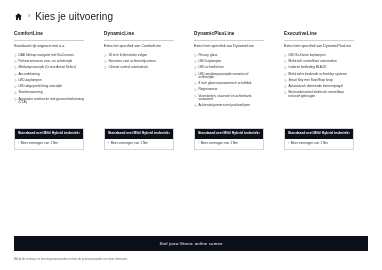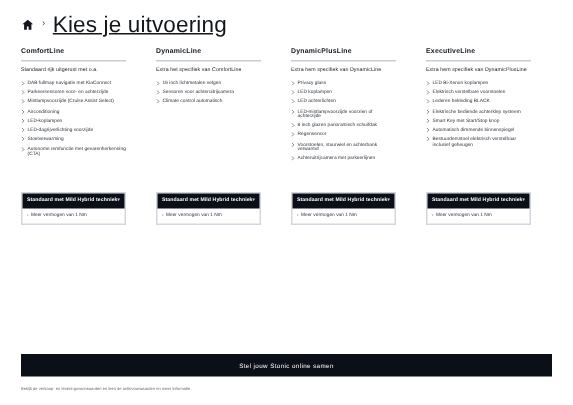--- a/index.html
+++ b/index.html
@@ -16,21 +16,21 @@
   .breadcrumb{
     display:flex;align-items:center;
     gap:4px;
     padding:11px 0 0 14px;
     height:22px;
     box-sizing:border-box;
   }
   .home-icon{display:inline-block;width:9px;height:9px;flex:0 0 auto;}
   .home-icon svg{display:block;width:9px;height:9px;}
   .crumb-sep{font-size:6.5px;color:#4a5056;line-height:1;padding:0 1px;}
-  .crumb-title{font-size:15px;color:#13171b;letter-spacing:.1px;line-height:1;text-decoration:underline;}
+  .crumb-title{font-size:10px;color:#13171b;letter-spacing:.1px;line-height:1;}
 
   
   .columns{
     position:absolute;
     top:32px;left:0;
     width:382px;
     display:flex;
   }
   .col{
     width:90px;

